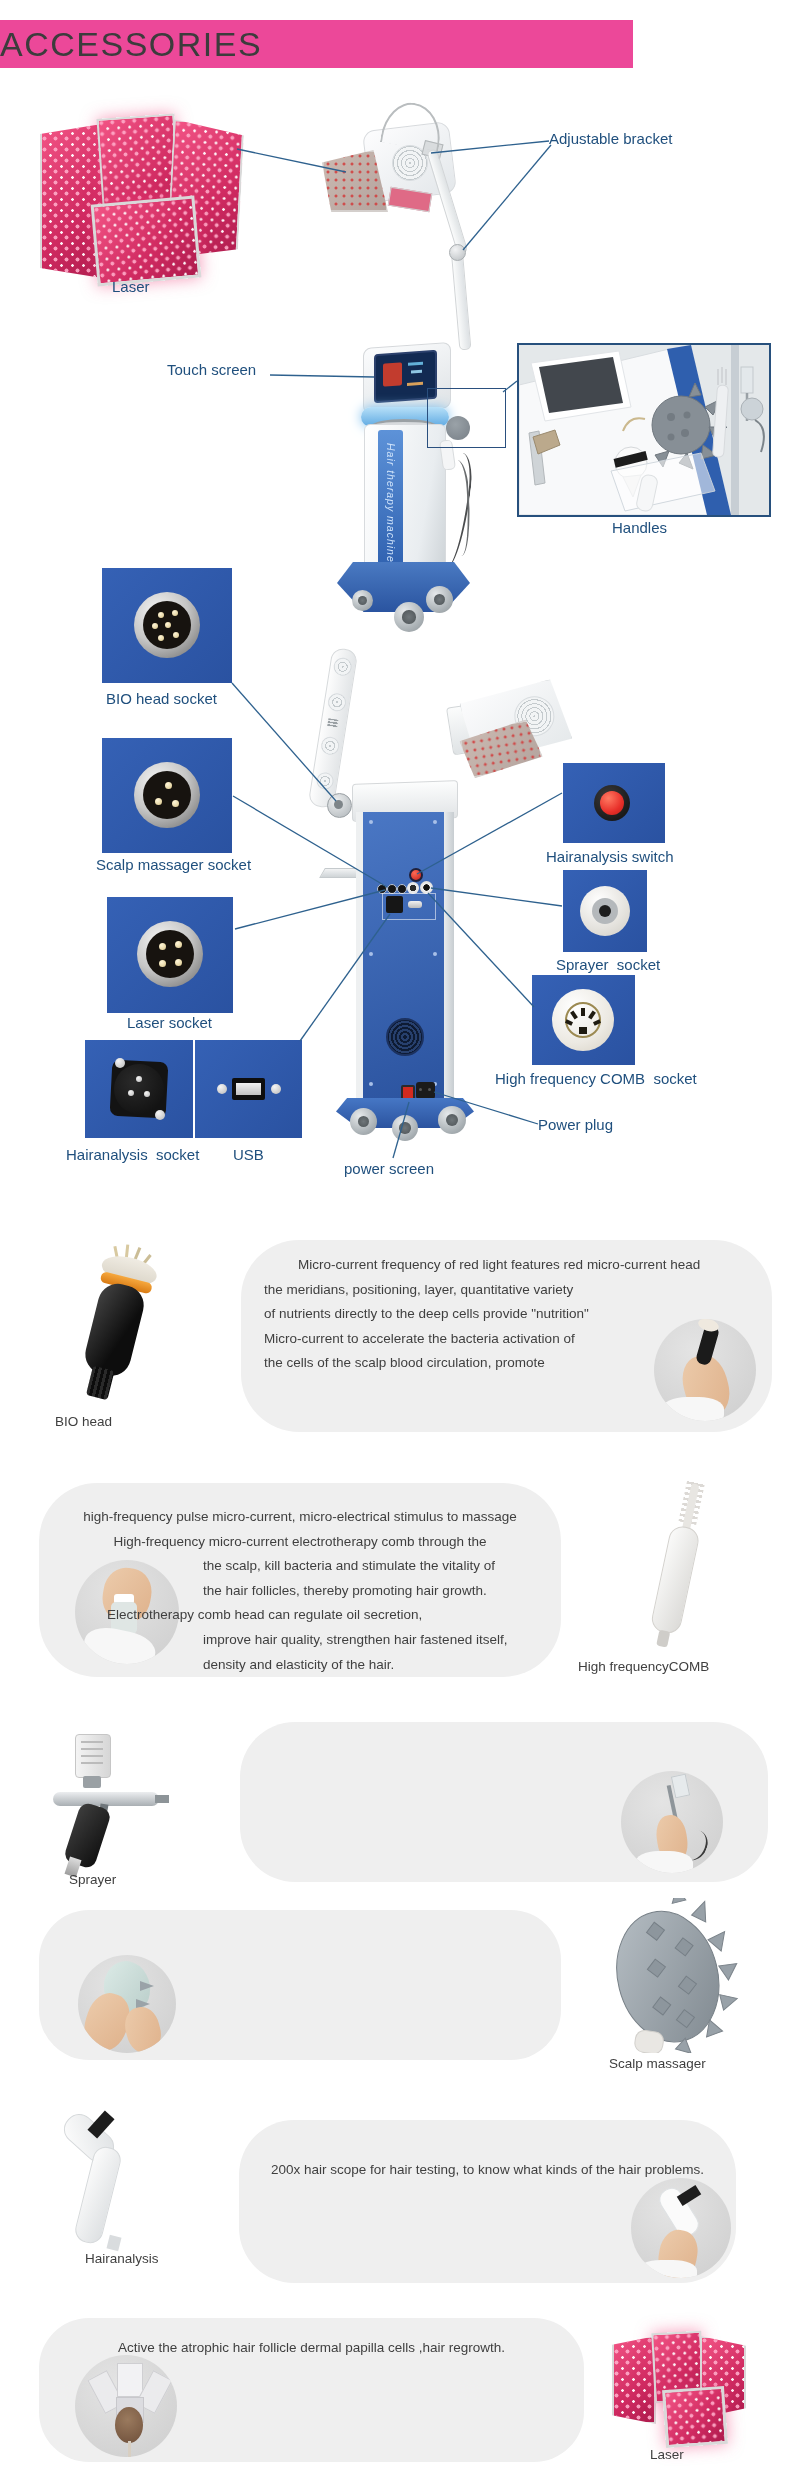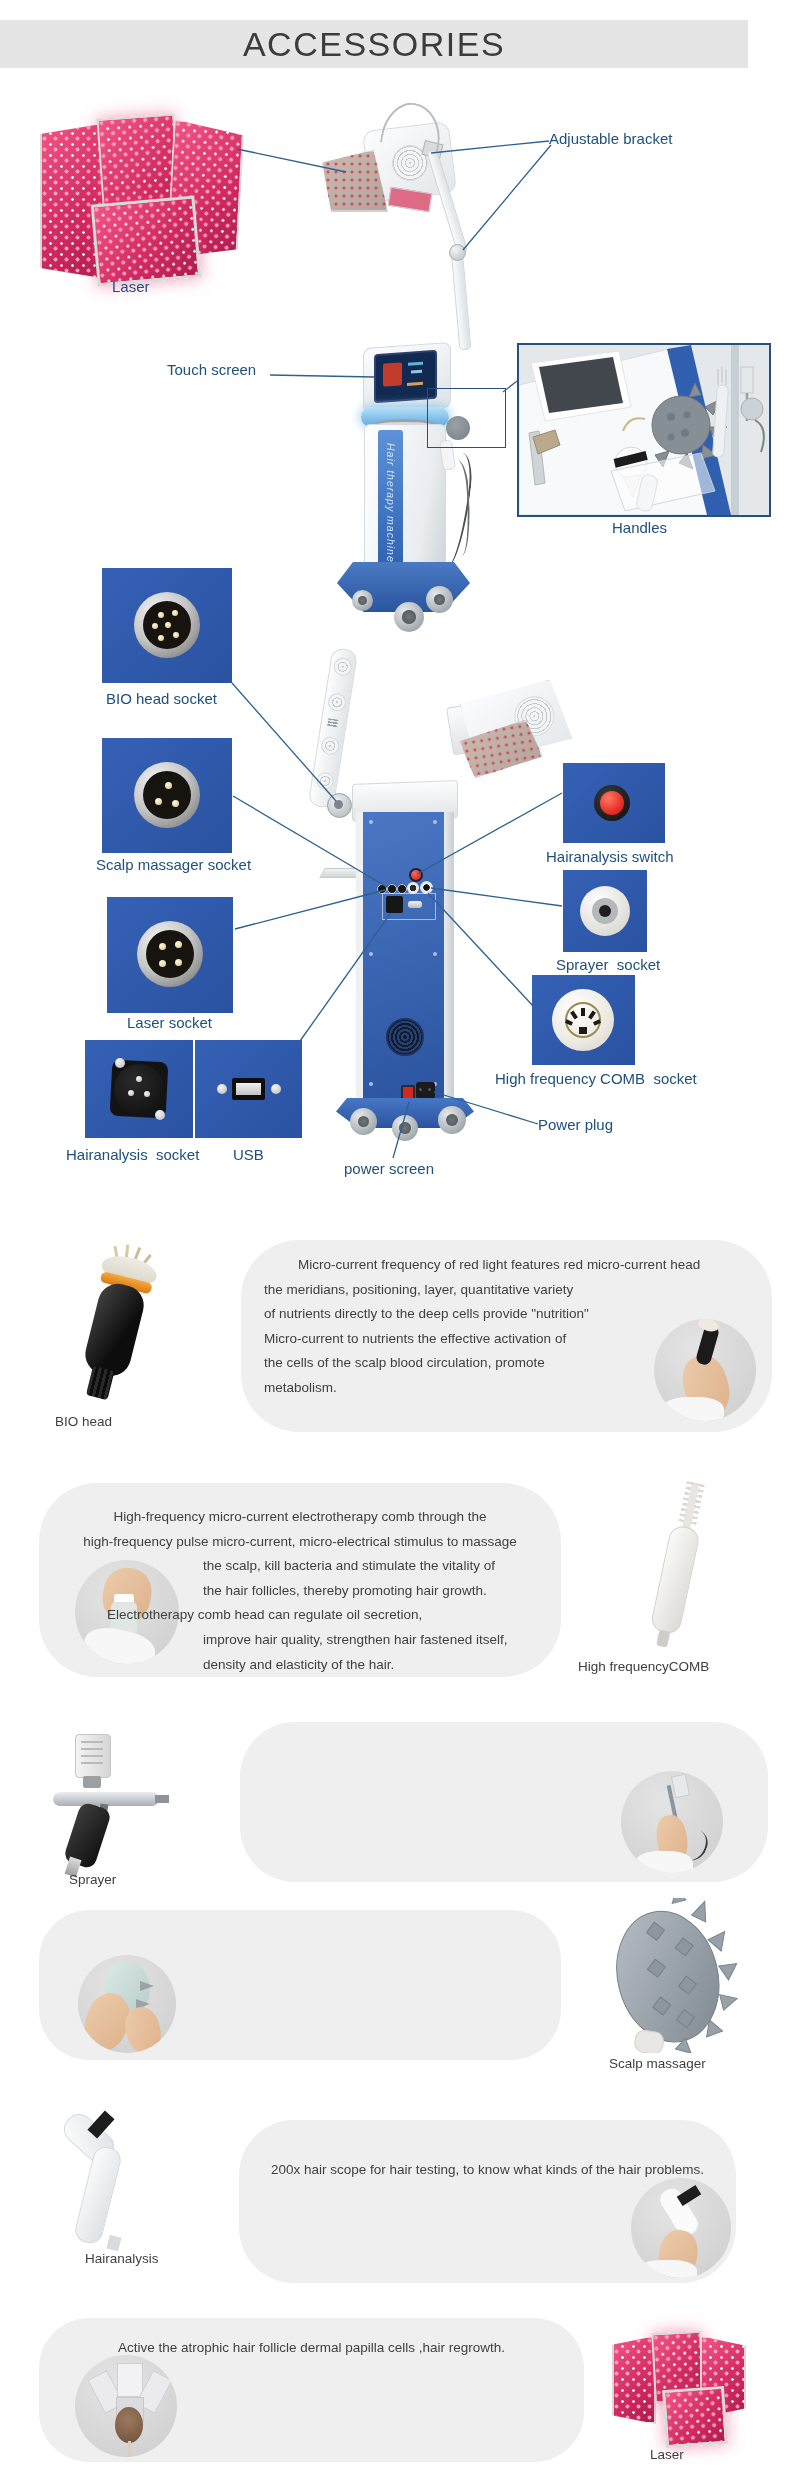--- a/index.html
+++ b/index.html
@@ -1,21 +1,21 @@
 <!DOCTYPE html>
 <html><head>
 <meta charset="utf-8">
 <style>
   html,body{margin:0;padding:0;background:#fff}
   #page{position:relative;width:800px;height:2490px;margin:0 auto;background:#fff;
         font-family:"Liberation Sans",sans-serif;overflow:hidden}
   .abs{position:absolute}
   
-  .hdr{position:absolute;left:0;top:20px;width:748px;height:48px;background:#e5e5e5;
-       display:flex;align-items:center;justify-content:center}
+  .hdr{position:absolute;left:0;top:20px;width:633px;height:48px;background:#ec4899;
+       display:flex;align-items:center;}
   .hdr-title{font-size:34px;font-weight:300;letter-spacing:1.5px;color:#3c3c3c}
   
   .lbl{position:absolute;color:#1f4f7d;font-size:15px;line-height:17px;white-space:pre;z-index:10}
   .glbl{position:absolute;color:#3f3f3f;font-size:13.5px;white-space:pre;z-index:10}
   
   .gbox{position:absolute;background:#efefef}
   .tline{color:#3f3f3f;font-size:13.5px;line-height:24.6px;white-space:pre}
   .tcenter{text-align:center;white-space:pre}
   
   .tile{position:absolute;background:linear-gradient(135deg,#3561b5,#2a52a1);z-index:4}
@@ -313,23 +313,22 @@
   <div class="lbl" style="left:556px;top:956px">Sprayer  socket</div>
   <div class="lbl" style="left:495px;top:1070px">High frequency COMB  socket</div>
   <div class="lbl" style="left:538px;top:1116px">Power plug</div>
   <div class="lbl" style="left:344px;top:1160px">power screen</div>
 
   <div class="gbox" style="left:241px;top:1240px;width:531px;height:192px;border-radius:58px"></div>
   <div class="abs" style="left:264px;top:1253px;width:500px;z-index:5">
     <div class="tline" style="margin-left:34px">Micro-current frequency of red light features red micro-current head</div>
     <div class="tline">the meridians, positioning, layer, quantitative variety</div>
     <div class="tline">of nutrients directly to the deep cells provide "nutrition"</div>
-    <div class="tline">Micro-current to nutrients the effective activation of</div>
+    <div class="tline">Micro-current to accelerate the bacteria activation of</div>
     <div class="tline">the cells of the scalp blood circulation, promote</div>
-    <div class="tline">metabolism.</div>
   </div>
   <div class="abs" style="left:50px;top:1256px;width:130px;height:152px;transform:rotate(14deg)">
     <div class="abs" style="left:46px;top:-8px;width:3px;height:16px;background:#d8c9a0;transform:rotate(-25deg)"></div>
     <div class="abs" style="left:56px;top:-12px;width:3px;height:18px;background:#d8c9a0;transform:rotate(-8deg)"></div>
     <div class="abs" style="left:66px;top:-12px;width:3px;height:18px;background:#cbbd96;transform:rotate(8deg)"></div>
     <div class="abs" style="left:76px;top:-8px;width:3px;height:16px;background:#cbbd96;transform:rotate(25deg)"></div>
     <div class="abs" style="left:36px;top:0px;width:56px;height:26px;background:linear-gradient(#f0ece3,#d9d3c6);border-radius:50%"></div>
     <div class="abs" style="left:38px;top:20px;width:52px;height:11px;background:linear-gradient(#f6a83e,#d97b14);border-radius:5px"></div>
     <div class="abs" style="left:41px;top:28px;width:46px;height:92px;background:linear-gradient(110deg,#454545,#0d0d0d 65%);border-radius:20px"></div>
     <div class="abs" style="left:52px;top:114px;width:22px;height:30px;background:repeating-linear-gradient(90deg,#2a2a2a 0 3px,#0c0c0c 3px 6px);border-radius:4px"></div>
@@ -337,22 +336,22 @@
   <div class="glbl" style="left:55px;top:1414px">BIO head</div>
   <div class="photo" style="left:654px;top:1319px;width:102px;height:102px">
     <div class="skin" style="left:30px;top:36px;width:44px;height:62px;transform:rotate(-15deg)"></div>
     <div class="abs" style="left:46px;top:6px;width:15px;height:40px;background:#1b1b1b;border-radius:7px;transform:rotate(16deg)"></div>
     <div class="abs" style="left:44px;top:0px;width:21px;height:12px;background:#efe9df;border-radius:50%;transform:rotate(16deg)"></div>
     <div class="sleeve" style="left:8px;top:78px;width:62px;height:30px"></div>
   </div>
 
   <div class="gbox" style="left:39px;top:1483px;width:522px;height:194px;border-radius:58px"></div>
   <div class="abs" style="left:39px;top:1505px;width:522px;z-index:5">
+    <div class="tline tcenter">high-frequency pulse micro-current, micro-electrical stimulus to massage</div>
     <div class="tline tcenter">High-frequency micro-current electrotherapy comb through the</div>
-    <div class="tline tcenter">high-frequency pulse micro-current, micro-electrical stimulus to massage</div>
     <div class="tline" style="margin-left:164px">the scalp, kill bacteria and stimulate the vitality of</div>
     <div class="tline" style="margin-left:164px">the hair follicles, thereby promoting hair growth.</div>
     <div class="tline" style="margin-left:68px">Electrotherapy comb head can regulate oil secretion,</div>
     <div class="tline" style="margin-left:164px">improve hair quality, strengthen hair fastened itself,</div>
     <div class="tline" style="margin-left:164px">density and elasticity of the hair.</div>
   </div>
   <div class="photo" style="left:75px;top:1560px;width:104px;height:104px">
     <div class="skin" style="left:28px;top:8px;width:48px;height:54px;transform:rotate(10deg)"></div>
     <div class="abs" style="left:39px;top:34px;width:20px;height:10px;background:#ffffff;border-radius:3px"></div>
     <div class="abs" style="left:36px;top:42px;width:26px;height:32px;background:#dfe6e4;border-radius:5px"></div>

